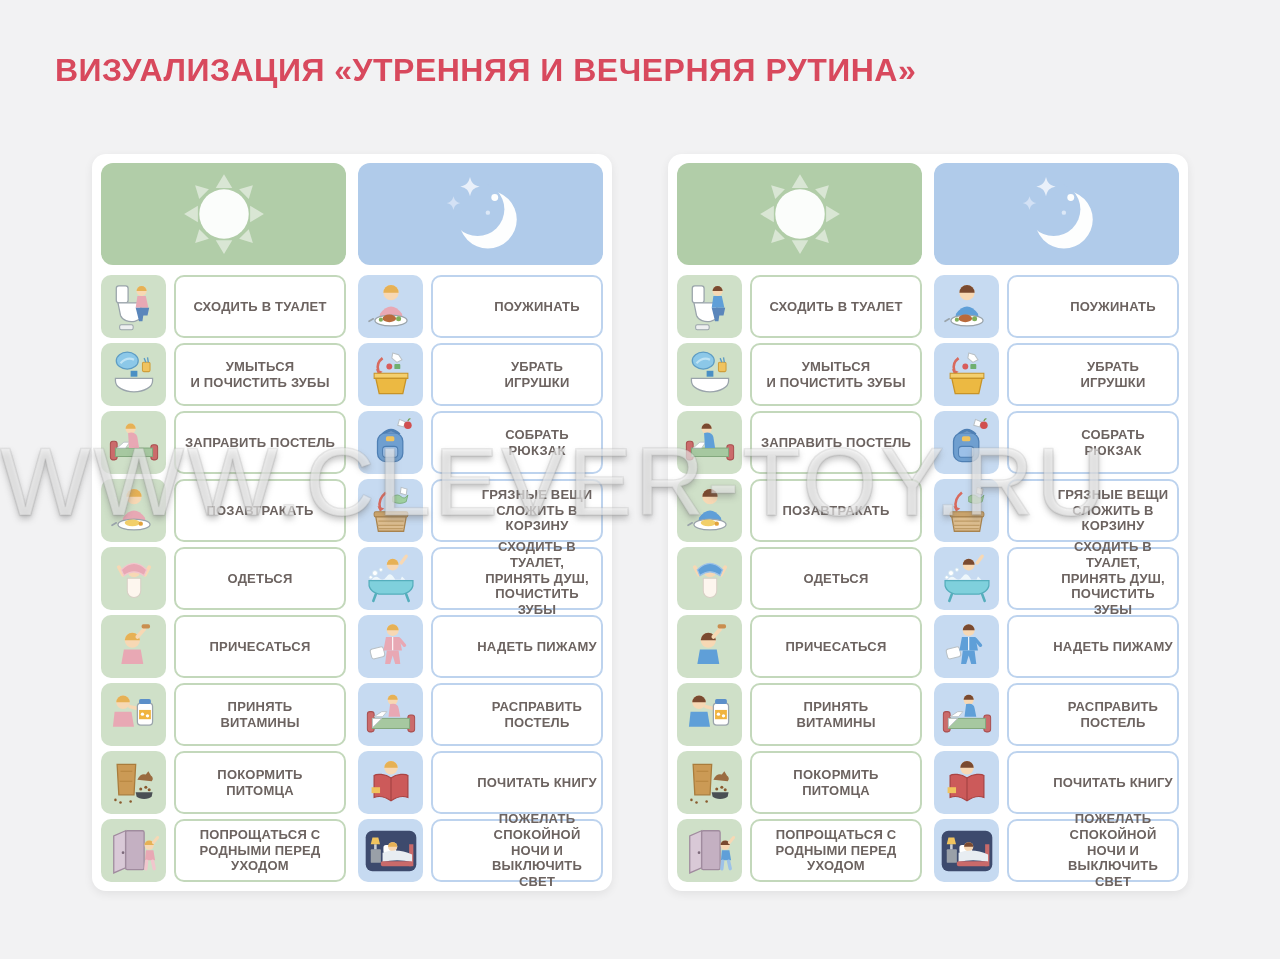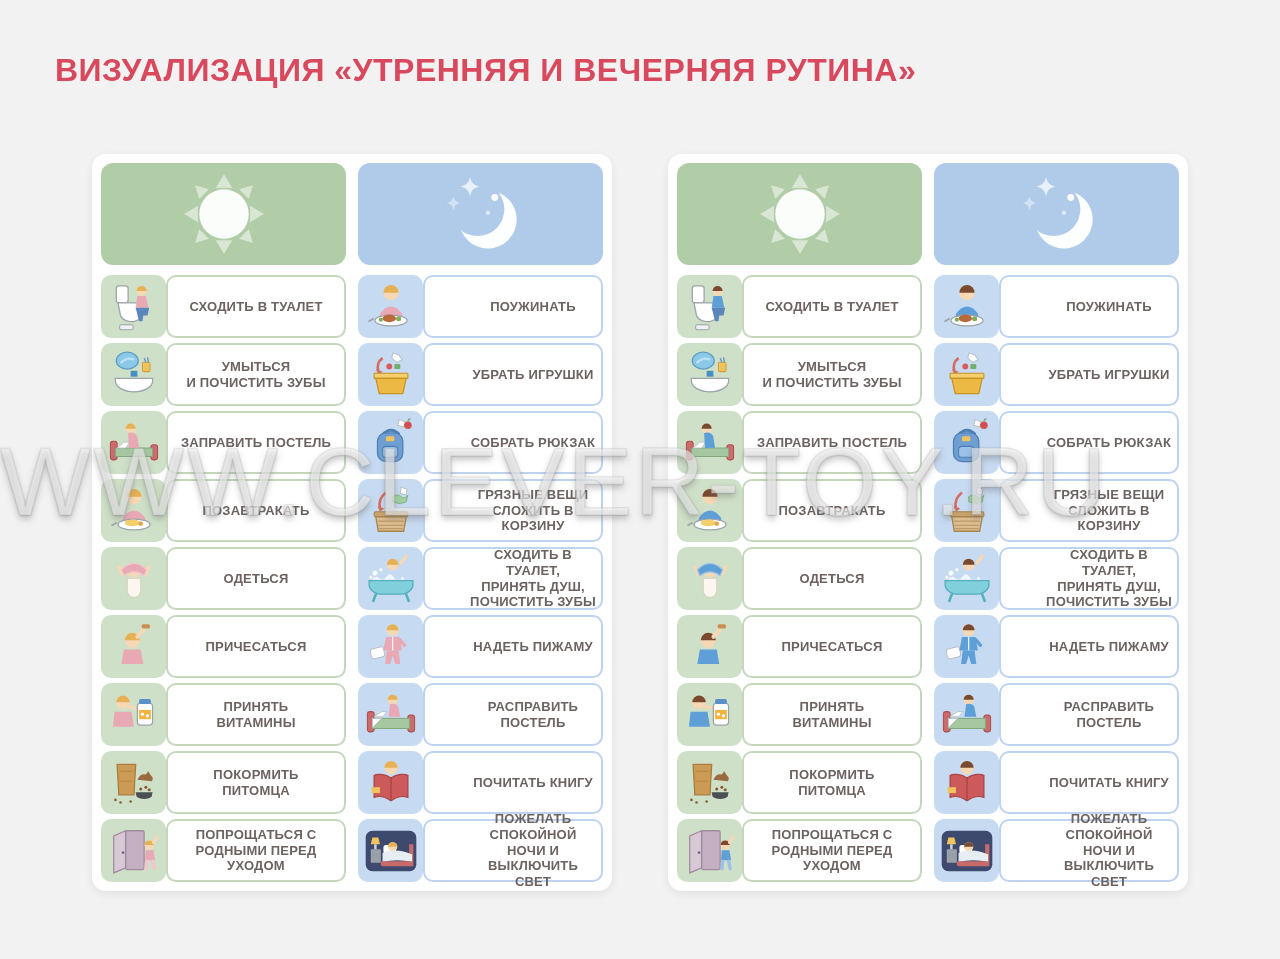--- a/index.html
+++ b/index.html
@@ -26,21 +26,21 @@
   .panel.girl{ --hair:#e6b155; --cloth:#e8a8b4; --cloth2:#f1c6cd; --skin:#f7d8b4; }
   .panel.boy { --hair:#7a4a30; --cloth:#5f9fd8; --cloth2:#9dc2e8; --skin:#f7d8b4; }
   .half{flex:1;display:flex;flex-direction:column;}
   .header{
     height:102px;border-radius:12px;margin-bottom:10px;
     display:flex;align-items:center;justify-content:center;
   }
   .half.morning .header{background:#b1cda8;}
   .half.evening .header{background:#b0cbea;}
   .header svg{width:88px;height:88px;}
-  .row{display:flex;gap:0;height:63px;margin-bottom:5px;}
+  .row{display:flex;gap:8px;height:63px;margin-bottom:5px;}
   .row:last-child{margin-bottom:0;}
   .tile{
     width:65px;flex:0 0 65px;border-radius:10px;
     display:flex;align-items:center;justify-content:center;
   }
   .half.morning .tile{background:#cfe0c8;}
   .half.evening .tile{background:#c6daf1;}
   .tile svg{width:54px;height:54px;}
   .label{
     flex:1;background:#ffffff;border-radius:10px;

